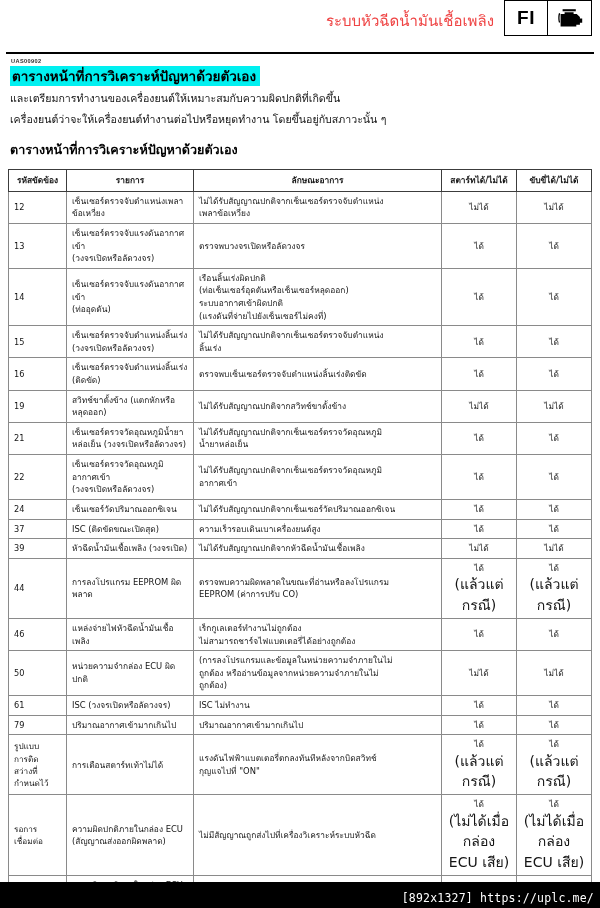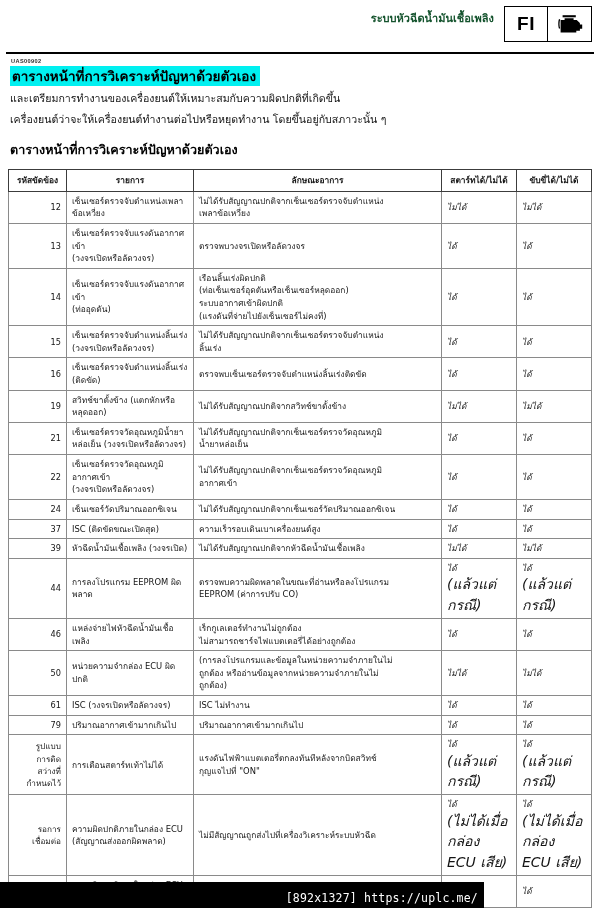--- a/index.html
+++ b/index.html
@@ -27,32 +27,31 @@
   
   #header {
     position: relative;
     height: 52px;
     padding-right: 8px;
     display: flex;
     align-items: flex-start;
     justify-content: flex-end;
   }
   #header-title {
-    font-size: 11px;
-    font-weight: 700;
+    font-size: 15px;
+    font-weight: 400;
     letter-spacing: 0px;
-    color: #14532d;
+    color: #ef4444;
     padding: 12px 10px 0 0;
     white-space: nowrap;
     line-height: 1.25;
   }
   .hdr-box {
     width: 44px; height: 36px;
     border: 1.6px solid #000;
-    margin-top: 6px;
     display: flex;
     align-items: center;
     justify-content: center;
     background: #fff;
   }
   .hdr-box + .hdr-box { border-left: none; margin-left: 0; }
   #hdr-code {
     font-size: 19px;
     font-weight: 700;
     font-family: "Liberation Sans", sans-serif;
@@ -123,39 +122,39 @@
     color: #141414;
   }
   thead th {
     border-color: #3c3c3c;
     font-weight: 700;
     text-align: center;
     font-size: 8.4px;
     padding: 4px 2px;
     background: #fff;
   }
-  td.c-code   { text-align: right; width: 58px; }
+  td.c-code   { text-align: left; width: 58px; }
   td.c-item   { text-align: left;   width: 127px; }
   td.c-symp   { text-align: left; }
-  td.c-start, td.c-drive { text-align: left; width: 75px; font-style: italic; }
+  td.c-start, td.c-drive { text-align: center; width: 75px; }
   .sub {
     display: block;
     font-size: 14px;
     line-height: 1.45;
   }
   .code-multiline {
     line-height: 1.5;
     font-size: 8.2px;
   }
 
   
   #footer-bar {
     position: absolute;
     left: 0; bottom: 0;
-    width: 484px; height: 26px;
+    width: 600px; height: 26px;
     background: #000;
   }
   #watermark {
     position: absolute;
     right: 6px;
     bottom: 3px;
     color: #ffffff;
     font-family: "DejaVu Sans Mono", "Liberation Mono", monospace;
     font-size: 11.5px;
     letter-spacing: .2px;

